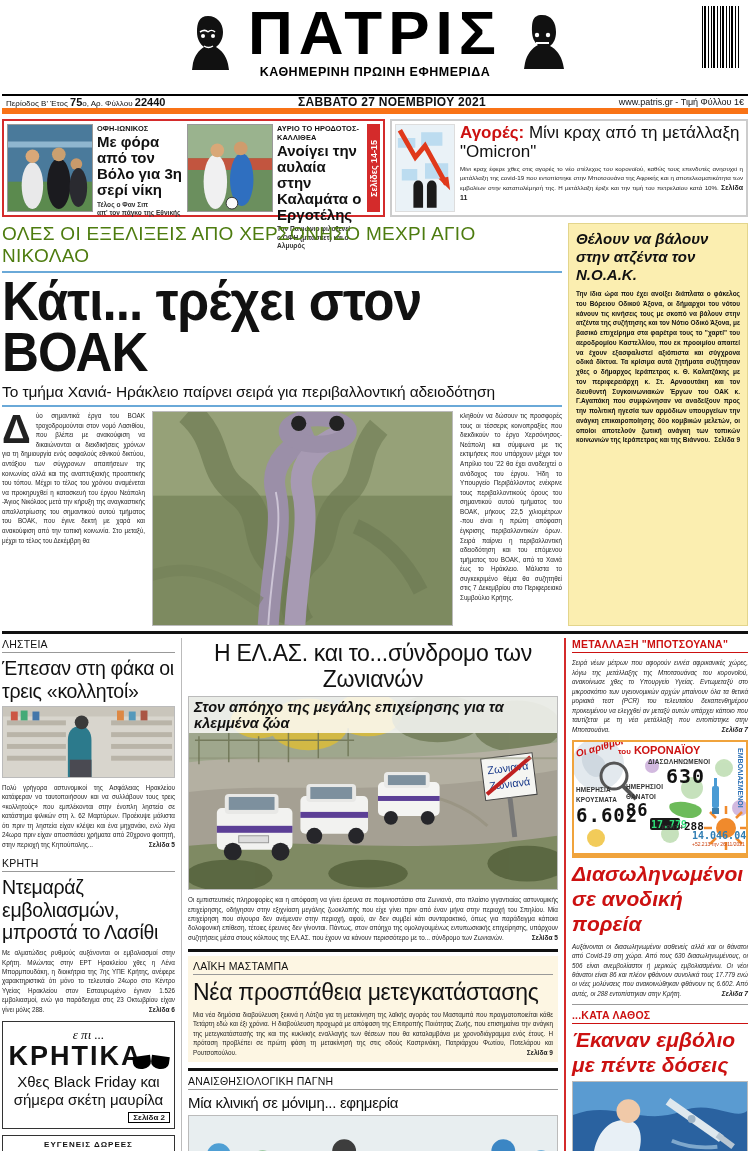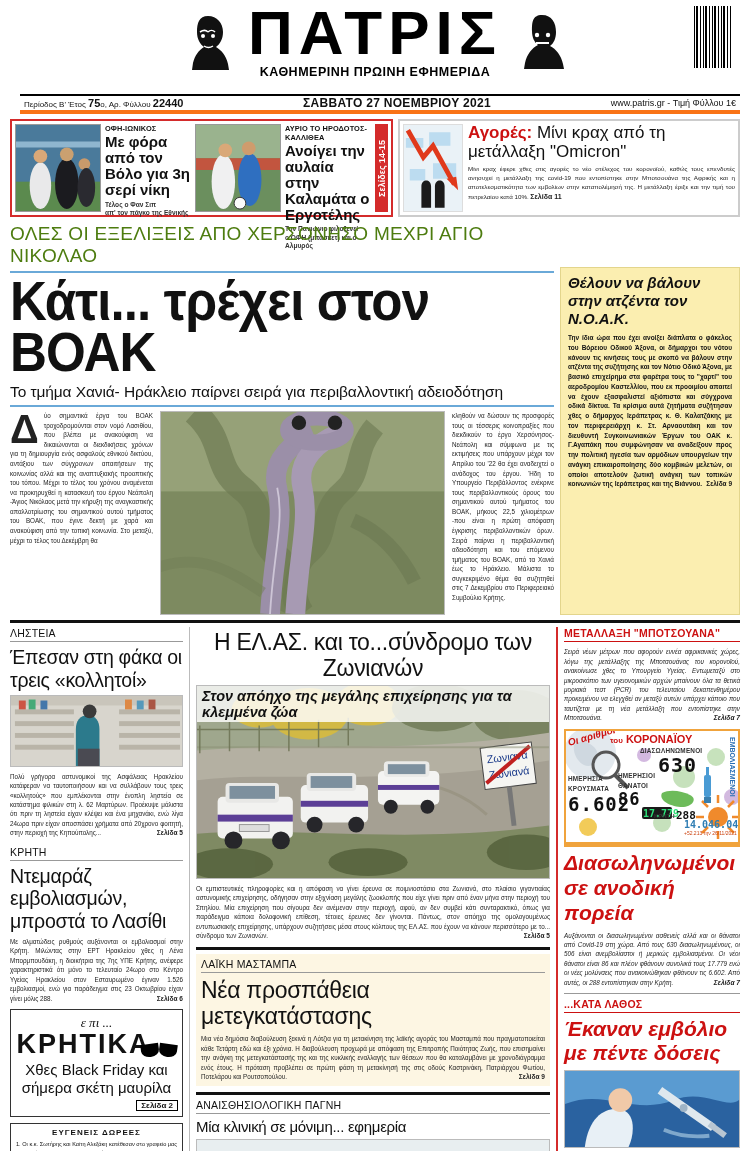--- a/index.html
+++ b/index.html
@@ -3,43 +3,43 @@
 <meta charset="utf-8">
 <style>
   * { box-sizing: border-box; margin: 0; padding: 0; }
   body {
     width: 750px; height: 1151px;
     background: #ffffff;
     font-family: "Liberation Sans", sans-serif;
     color: #111;
     overflow: hidden;
   }
-  .page { width: 750px; height: 1151px; position: relative; padding: 0 10px; }
+  .page { width: 750px; height: 1151px; position: relative; padding: 0 2px; }
 
   
   .masthead { height: 92px; position: relative; display:flex; align-items:flex-start; justify-content:center; }
   .logo-wrap { display:flex; align-items:center; gap:14px; margin-top: 4px; }
   .logo-title {
     font-family: "Liberation Sans", sans-serif;
     font-size: 62px; font-weight: 700; letter-spacing: 6px;
     line-height: 0.95; color:#000;
   }
   .logo-sub {
     text-align:center; font-size: 12.5px; font-weight: 700; letter-spacing: .5px;
     margin-top: 2px; color:#000;
   }
   .barcode { position:absolute; right:8px; top:6px; width:38px; height:62px;
     background: repeating-linear-gradient(90deg,#000 0 1px,#fff 1px 2px,#000 2px 4px,#fff 4px 6px,#000 6px 7px,#fff 7px 9px);
   }
 
   
   .datebar {
-    border-top: 2px solid #000; border-bottom: 4px solid #f97316;
+    border-top: 2px solid #000; border-bottom: 6px solid #f97316;
     height: 20px; display:flex; align-items:center; justify-content:space-between;
-    padding: 0 4px; font-size: 9px; margin-top: 2px; margin-left: 10px;
+    padding: 0 4px; font-size: 9px; margin-top: 2px;
   }
   .datebar .center { font-size: 12px; font-weight: 700; letter-spacing:.3px; }
   .datebar .left { font-size: 8px; }
   .datebar .left b { font-size: 11px; }
   .datebar .right { font-size: 9px; }
 
   
   .topbanner { display:flex; gap:5px; margin-top: 5px; height: 98px; }
   .sports-box { flex: 0 0 383px; border: 2px solid #d42b2b; display:flex; padding:3px; gap:4px; background:#fff;}
   .sp-item { display:flex; gap:4px; flex:1; }
@@ -73,21 +73,21 @@
   .deck { font-size: 15.5px; margin-top: 6px; color:#111; letter-spacing:-.1px;}
   .hr-blue2 { height:2px; background:#6aa9d8; margin:4px 0 4px; }
 
   .lead-body { display:flex; gap:7px; margin-top:2px;}
   .col-txt { font-size:6.3px; line-height:1.52; text-align:justify; color:#222; }
   .col-a { flex:0 0 143px; }
   .col-c { flex:0 0 102px; }
   .lead-photo { flex:1; border:1px solid #bbb; min-height:112px; position:relative; overflow:hidden;}
   .dropcap { float:left; font-size:40px; line-height:32px; font-weight:700; padding:2px 5px 0 0; }
 
-  .noak-box { flex:0 0 180px; background:#fbeeb0; border:1px solid #e3d58c; padding:6px 7px;margin-top:44px; }
+  .noak-box { flex:0 0 180px; background:#fbeeb0; border:1px solid #e3d58c; padding:6px 7px; }
   .noak-head { font-size:15px; font-style:italic; font-weight:700; line-height:1.2; }
   .noak-body { font-size:6.5px; line-height:1.5; text-align:justify; font-weight:700; margin-top:5px; color:#111;}
   .noak-body b.pg { float:right; }
 
   .hr-thick { height:3px; background:#111; margin:5px 0 4px; }
 
   
   .main3 { display:flex; gap:6px; }
   .colL { flex:0 0 180px; border-right:1px solid #bbb; padding-right:6px;}
   .colM { flex:1; padding-right:6px; border-right:2px solid #d42b2b;}

